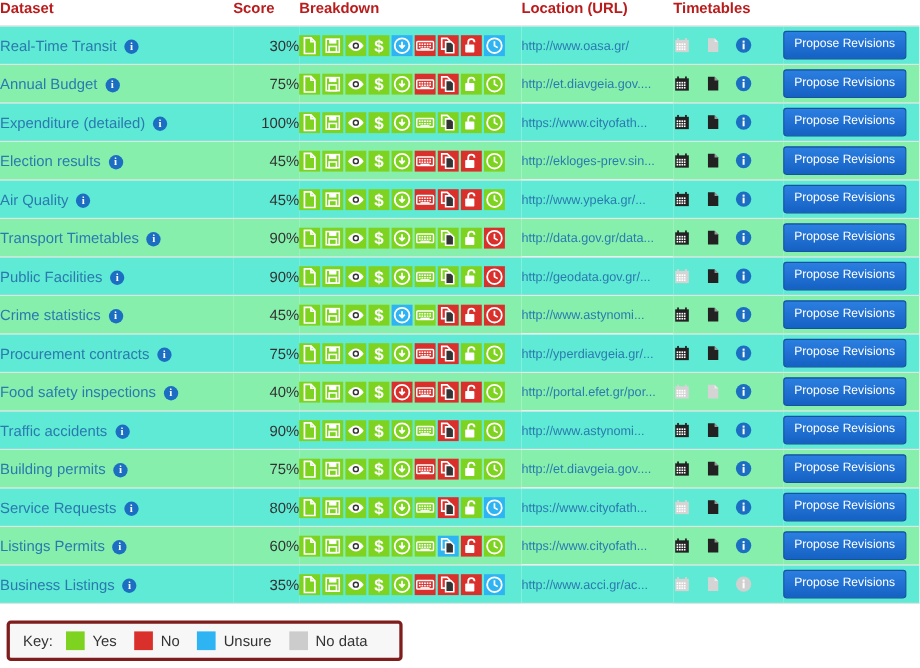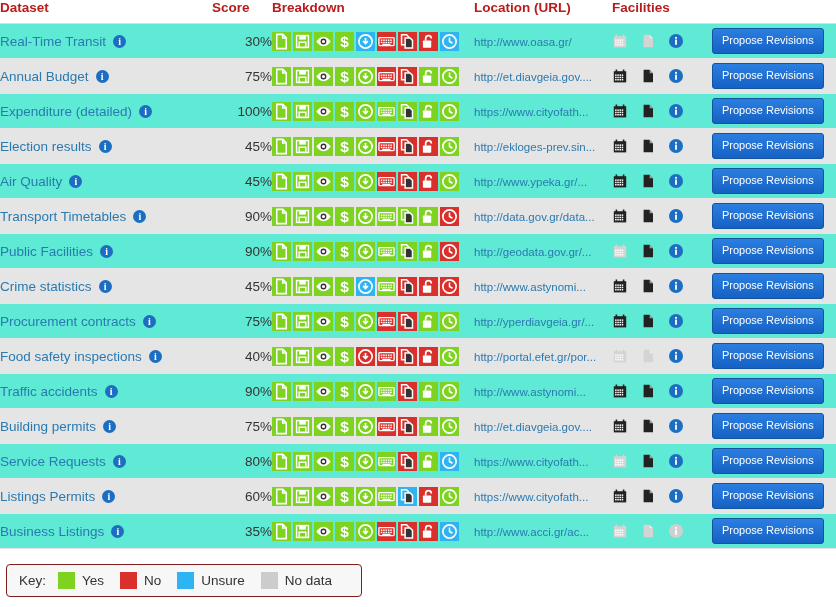--- a/index.html
+++ b/index.html
@@ -35,21 +35,21 @@
 
   th.col-dataset { width: 212px; padding-left: 6px; }
   th.col-score   { width: 60px; }
   th.col-break   { width: 202px; padding-left: 4px;}
   th.col-url     { width: 138px; padding-left: 4px;}
   th.col-info    { width: 100px; padding-left: 10px;}
   th.col-action  { width: 124px; }
 
   table.census tbody tr { height: 35px; }
   table.census tbody tr.odd  { background: #5eead4; }
-  table.census tbody tr.even { background: #e5e5e5; padding-left: 28px; }
+  table.census tbody tr.even { background: #86efac; padding-left: 28px; }
   table.census tbody td {
     border-bottom: 1px solid #e6e6e6;
     padding: 0;
     vertical-align: middle;
     font-size: 13.5px;
   }
 
   td.cell-dataset { padding-left: 6px; white-space: nowrap; }
   .ds-link {
     color: #2a7ab0;
@@ -139,21 +139,21 @@
     text-decoration: none;
     cursor: pointer;
     white-space: nowrap;
   }
 
   
   .key-box {
     position: absolute;
     left: 6px;
     top: 564px;
-    border: 1px solid #7f1d1d;
+    border: 3px solid #7f1d1d;
     border-radius: 4px;
     background: #f7f7f7;
     padding: 7px 12px;
     display: flex;
     align-items: center;
     gap: 0px;
   }
   .key-label {
     font-size: 13.5px;
     color: #333333;
@@ -177,21 +177,21 @@
 
 <div id="app">
 
   <table class="census">
     <thead>
       <tr>
         <th class="col-dataset">Dataset</th>
         <th class="col-score">Score</th>
         <th class="col-break">Breakdown</th>
         <th class="col-url">Location (URL)</th>
-        <th class="col-info">Facilities</th>
+        <th class="col-info">Timetables</th>
         <th class="col-action"></th>
       </tr>
     </thead>
     <tbody id="tbody">
         <tr class="odd">
           <td class="cell-dataset"><a class="ds-link" href="#">Real-Time Transit</a><span class="info-dot">i</span></td>
           <td class="cell-score">30%</td>
           <td class="cell-break"><span class="chip yes"><svg viewBox="0 0 16 16" fill="none" stroke="#fff" stroke-width="1.3">
                 <path d="M4 2h5l3 3v9H4z"></path>
                 <path d="M9 2v3h3"></path>

